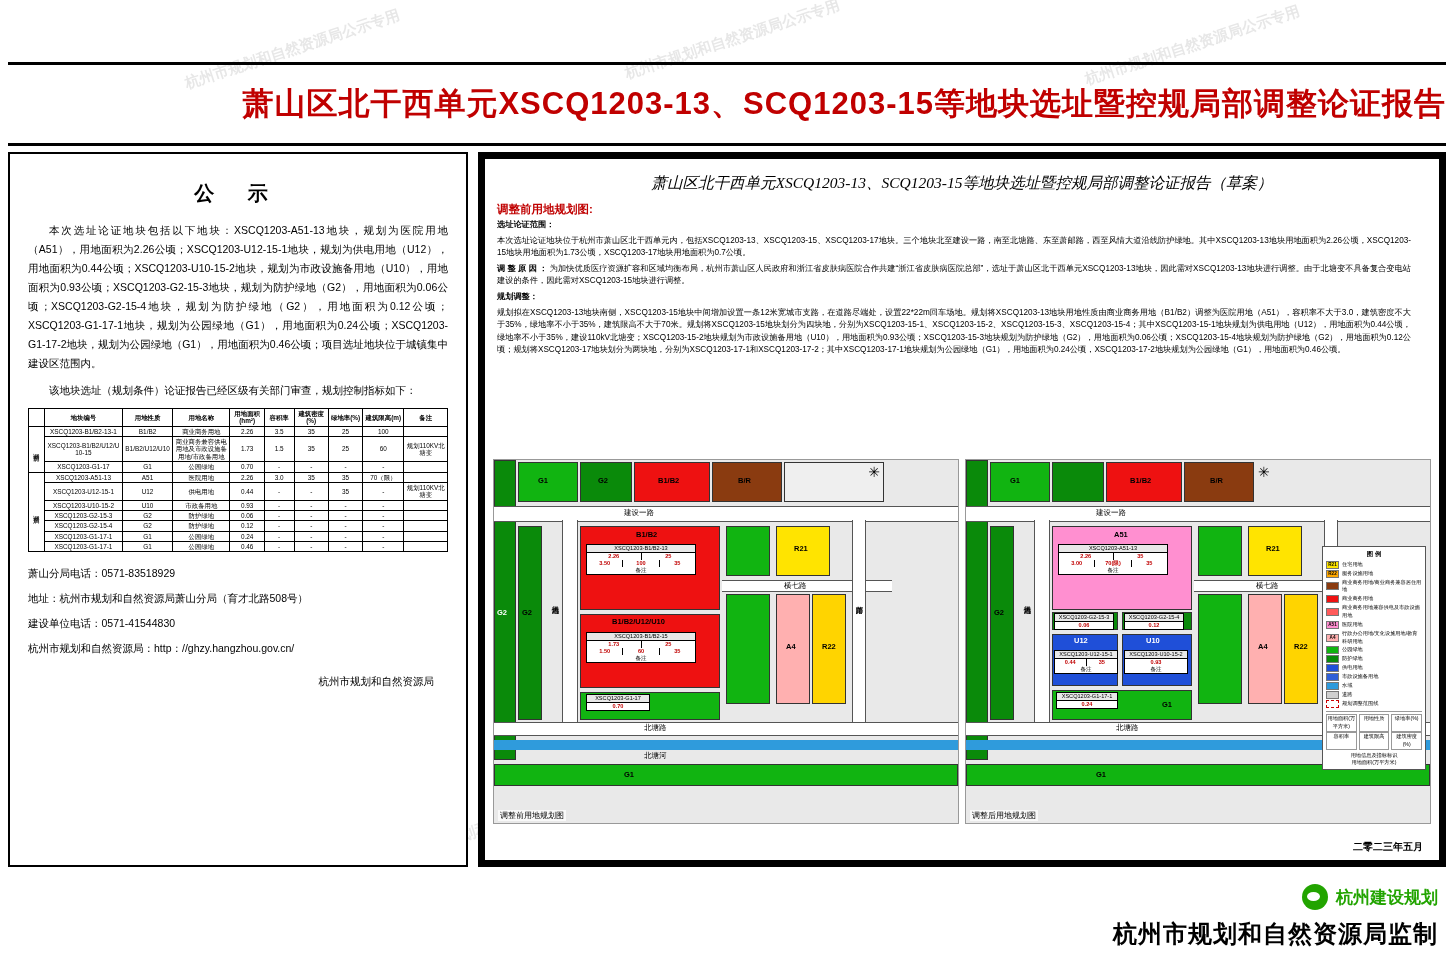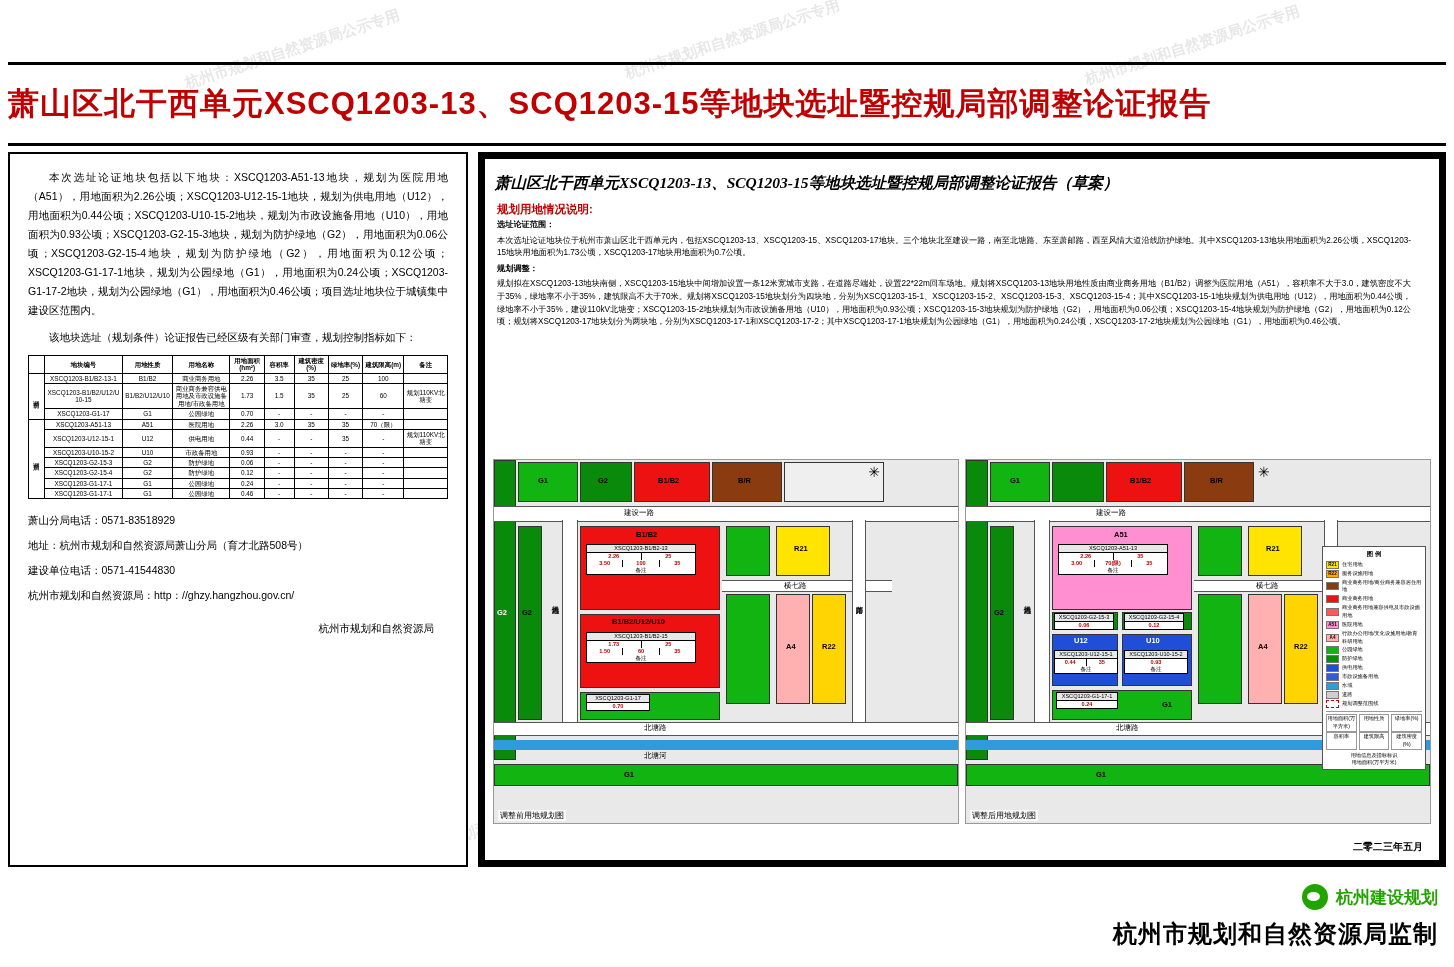--- a/index.html
+++ b/index.html
@@ -7,21 +7,21 @@
     width:1454px;height:967px;background:#ffffff;
     font-family:"Liberation Sans","DejaVu Sans",sans-serif;
     color:#000;overflow:hidden;position:relative;
   }
   .page{position:absolute;inset:0;}
 
   
   .title-band{
     position:absolute;left:8px;top:62px;width:1438px;height:78px;
     border-top:3px solid #000;border-bottom:3px solid #000;
-    display:flex;align-items:center;justify-content:flex-start;
+    display:flex;align-items:center;justify-content:flex-end;
   }
   .main-title{
     font-size:31px;font-weight:bold;color:#c00000;letter-spacing:1px;
     white-space:nowrap;
   }
 
   
   .left-panel{
     position:absolute;left:8px;top:152px;width:460px;height:715px;
     border:2px solid #000;box-sizing:border-box;padding:14px 18px;
@@ -50,21 +50,21 @@
   
   .right-panel{
     position:absolute;left:478px;top:152px;width:968px;height:715px;
     background:#000;padding:6px;box-sizing:border-box;
   }
   .board{
     width:100%;height:100%;background:#fff;box-sizing:border-box;
     border:1px solid #000;padding:8px 10px;position:relative;
   }
   .board-title{
-    text-align:left;font-size:15.5px;font-weight:bold;font-style:italic;
+    text-align:center;font-size:15.5px;font-weight:normal;font-style:italic;
     font-family:"Liberation Serif","DejaVu Serif",serif;
     padding:6px 0 6px 0;border-bottom:0px;
   }
   .sec-head{
     color:#c00000;font-weight:bold;font-size:11.5px;margin:2px 0 2px 2px;
   }
   .body-text{font-size:8.2px;line-height:12.6px;text-align:justify;margin:0 18px 3px 2px;}
 
   
   .maps{
@@ -144,20 +144,21 @@
   <div class="wm" style="left:620px;top:30px;">杭州市规划和自然资源局公示专用</div>
   <div class="wm" style="left:1080px;top:36px;">杭州市规划和自然资源局公示专用</div>
   <div class="wm" style="left:40px;top:760px;">杭州市规划和自然资源局公示专用</div>
   <div class="wm" style="left:400px;top:820px;">杭州市规划和自然资源局</div>
 
   <div class="title-band">
     <div class="main-title">萧山区北干西单元XSCQ1203-13、SCQ1203-15等地块选址暨控规局部调整论证报告</div>
   </div>
 
   <div class="left-panel">
+    <div class="gs-title">公 示</div>
     <p class="para">本次选址论证地块包括以下地块：XSCQ1203-A51-13地块，规划为医院用地（A51），用地面积为2.26公顷；XSCQ1203-U12-15-1地块，规划为供电用地（U12），用地面积为0.44公顷；XSCQ1203-U10-15-2地块，规划为市政设施备用地（U10），用地面积为0.93公顷；XSCQ1203-G2-15-3地块，规划为防护绿地（G2），用地面积为0.06公顷；XSCQ1203-G2-15-4地块，规划为防护绿地（G2），用地面积为0.12公顷；XSCQ1203-G1-17-1地块，规划为公园绿地（G1），用地面积为0.24公顷；XSCQ1203-G1-17-2地块，规划为公园绿地（G1），用地面积为0.46公顷；项目选址地块位于城镇集中建设区范围内。</p>
     <p class="para">该地块选址（规划条件）论证报告已经区级有关部门审查，规划控制指标如下：</p>
 
     <div class="tbl-wrap">
       <table class="reg">
         <colgroup>
           <col style="width:14px">
             <col style="width:68px">
             <col style="width:44px">
             <col style="width:50px">
@@ -307,26 +308,30 @@
       <div>建设单位电话：0571-41544830</div>
       <div>杭州市规划和自然资源局：http：//ghzy.hangzhou.gov.cn/</div>
     </div>
 
     <div class="sign">杭州市规划和自然资源局</div>
   </div>
 
   <div class="right-panel">
     <div class="board">
       <div class="board-title">萧山区北干西单元XSCQ1203-13、SCQ1203-15等地块选址暨控规局部调整论证报告（草案）</div>
-      <div class="sec-head">规划用地情况说明:</div>
+      <div class="sec-head">调整前用地规划图:</div>
 
       <div class="body-text">
         <span style="font-weight:bold;">选址论证范围：</span>
       </div>
       <div class="body-text">本次选址论证地块位于杭州市萧山区北干西单元内，包括XSCQ1203-13、XSCQ1203-15、XSCQ1203-17地块。三个地块北至建设一路，南至北塘路、东至萧邮路，西至风情大道沿线防护绿地。其中XSCQ1203-13地块用地面积为2.26公顷，XSCQ1203-15地块用地面积为1.73公顷，XSCQ1203-17地块用地面积为0.7公顷。</div>
+      <div class="body-text">
+        <span style="font-weight:bold;">调 整 原 因 ：</span>
+        <span>为加快优质医疗资源扩容和区域均衡布局，杭州市萧山区人民政府和浙江省皮肤病医院合作共建“浙江省皮肤病医院总部”，选址于萧山区北干西单元XSCQ1203-13地块，因此需对XSCQ1203-13地块进行调整。由于北塘变不具备复合变电站建设的条件，因此需对XSCQ1203-15地块进行调整。</span>
+      </div>
       <div class="body-text" style="font-weight:bold;">规划调整：</div>
       <div class="body-text">规划拟在XSCQ1203-13地块南侧，XSCQ1203-15地块中间增加设置一条12米宽城市支路，在道路尽端处，设置22*22m回车场地。规划将XSCQ1203-13地块用地性质由商业商务用地（B1/B2）调整为医院用地（A51），容积率不大于3.0，建筑密度不大于35%，绿地率不小于35%，建筑限高不大于70米。规划将XSCQ1203-15地块划分为四块地，分别为XSCQ1203-15-1、XSCQ1203-15-2、XSCQ1203-15-3、XSCQ1203-15-4；其中XSCQ1203-15-1地块规划为供电用地（U12），用地面积为0.44公顷，绿地率不小于35%，建设110kV北塘变；XSCQ1203-15-2地块规划为市政设施备用地（U10），用地面积为0.93公顷；XSCQ1203-15-3地块规划为防护绿地（G2），用地面积为0.06公顷；XSCQ1203-15-4地块规划为防护绿地（G2），用地面积为0.12公顷；规划将XSCQ1203-17地块划分为两块地，分别为XSCQ1203-17-1和XSCQ1203-17-2；其中XSCQ1203-17-1地块规划为公园绿地（G1），用地面积为0.24公顷，XSCQ1203-17-2地块规划为公园绿地（G1），用地面积为0.46公顷。</div>
 
       <div class="maps">
 
         <div class="map">
 
           <div class="blk g-darkgreen" style="left:0;top:0;width:22px;height:300px;"></div>
           <div class="blk g-green" style="left:24px;top:2px;width:60px;height:40px;"></div>
           <div class="blk g-darkgreen" style="left:86px;top:2px;width:52px;height:40px;"></div>

